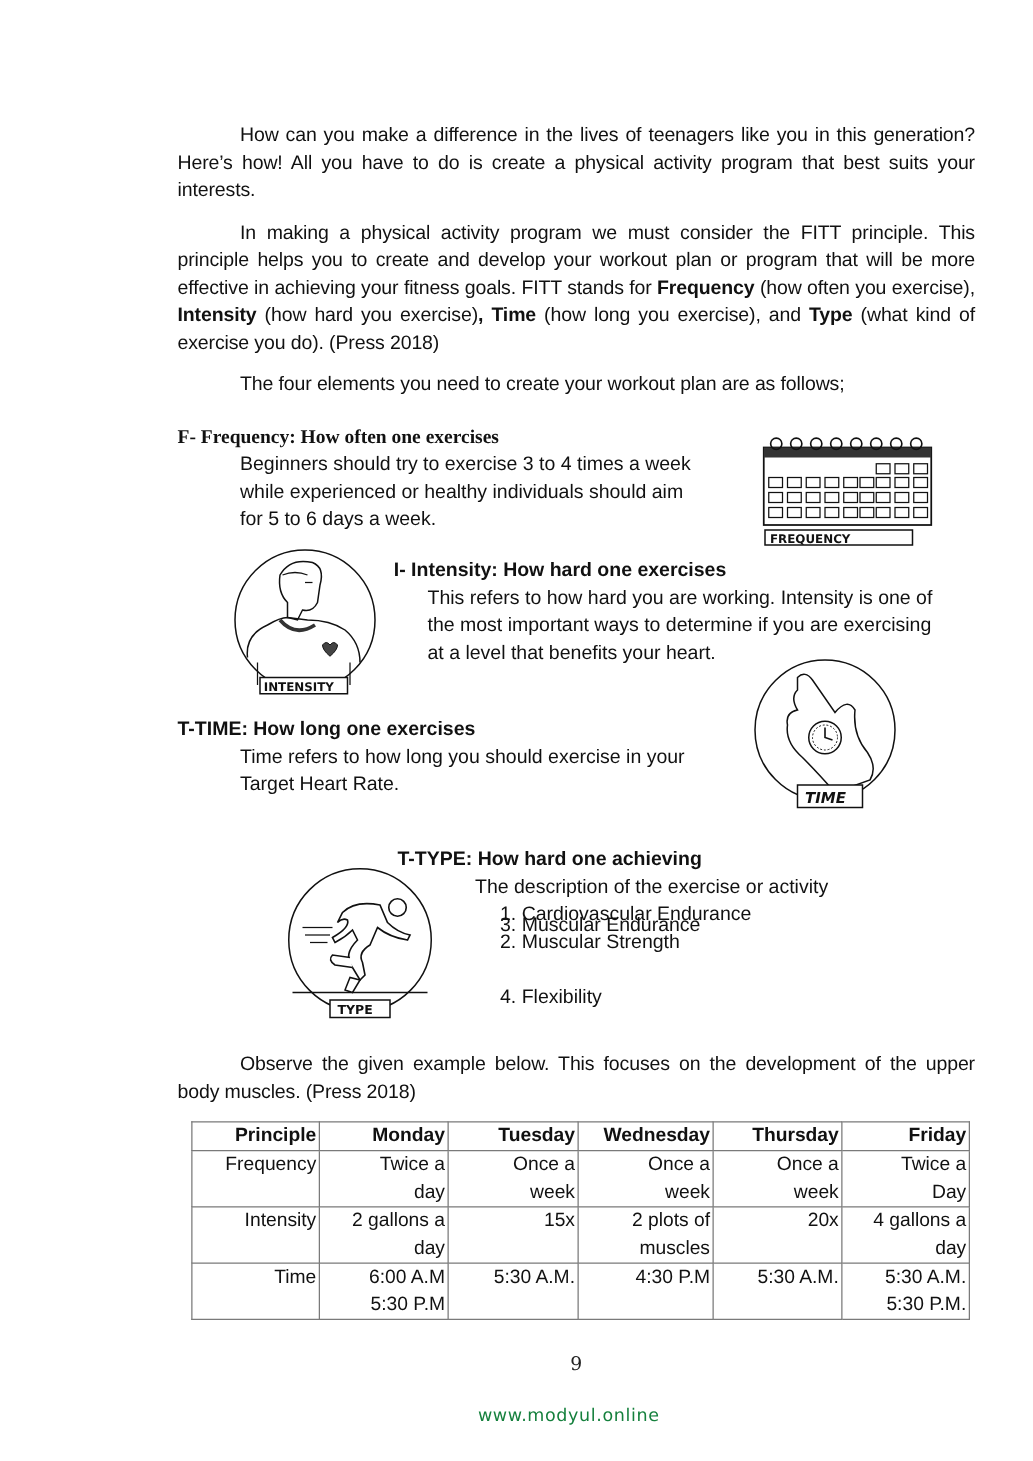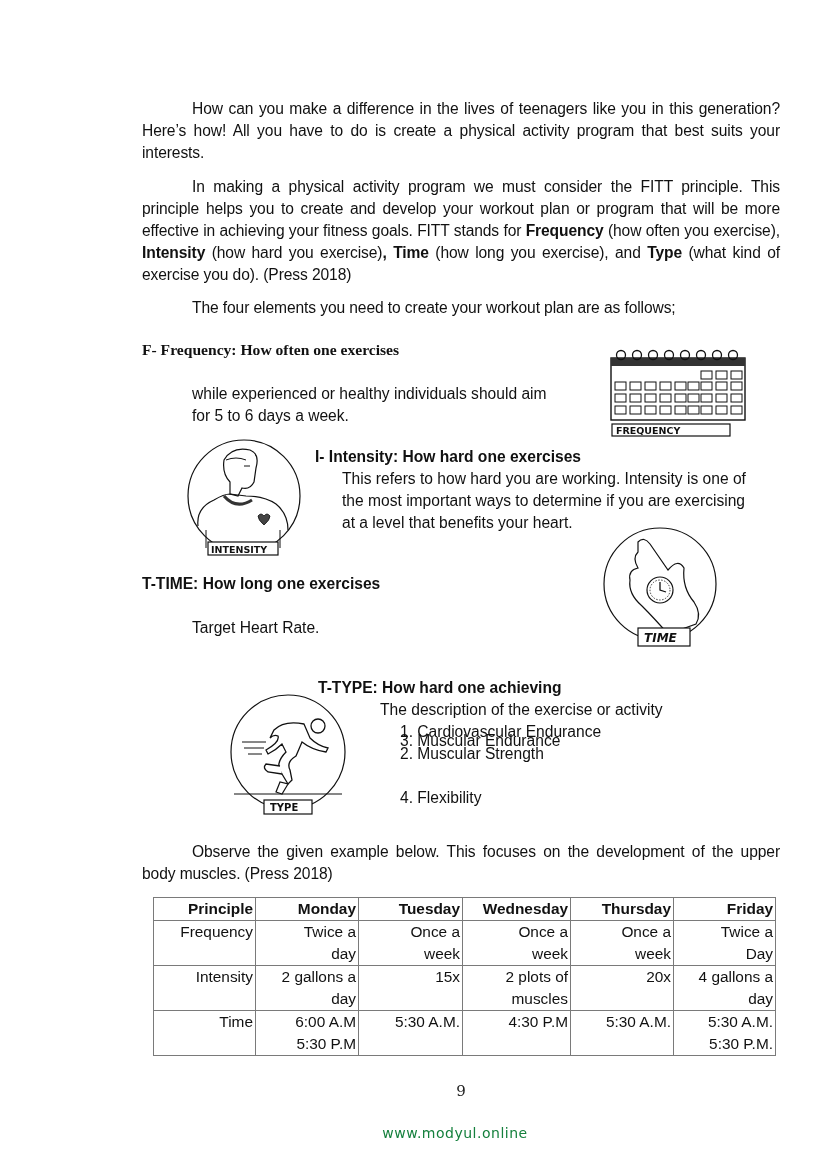--- a/index.html
+++ b/index.html
@@ -60,20 +60,21 @@
 
   <div class="para" style="top:176px;">
     <span class="indent"></span><span>In making a physical activity program we must consider the FITT principle. This principle helps you to create and develop your workout plan or program that will be more effective in achieving your fitness goals. FITT stands for </span><b>Frequency</b><span> (how often you exercise), </span><b>Intensity</b><span> (how hard you exercise)</span><b>,</b> <b>Time</b><span> (how long you exercise), and </span><b>Type</b><span> (what kind of exercise you do). (Press 2018)</span>
   </div>
 
   <div class="para" style="top:297px;">
     <span class="indent"></span><span>The four elements you need to create your workout plan are as follows;</span>
   </div>
 
   <div class="heading" style="left:100px; top:339px;font-family:Liberation Serif, serif;">F- Frequency: How often one exercises</div>
+  <div class="body-text" style="left:150px; top:361px;">Beginners should try to exercise 3 to 4 times a week</div>
   <div class="body-text" style="left:150px; top:383px;">while experienced or healthy individuals should aim</div>
   <div class="body-text" style="left:150px; top:405px;">for 5 to 6 days a week.</div>
 
   <svg style="left:565px; top:344px;" width="145" height="95">
     <rect x="4" y="14" width="134" height="62" fill="#fff" stroke="#111" stroke-width="1.4"></rect>
     <rect x="4" y="14" width="134" height="8" fill="#333"></rect>
     <g fill="none" stroke="#111" stroke-width="1.3">
       <circle cx="14" cy="11" r="4.5"></circle>
         <circle cx="30" cy="11" r="4.5"></circle>
         <circle cx="46" cy="11" r="4.5"></circle>
@@ -131,20 +132,21 @@
     <rect x="24" y="104" width="70" height="13" fill="#fff" stroke="#111" stroke-width="1.2"></rect>
     <text class="ill-label" x="27" y="114.5" font-size="9.5">INTENSITY</text>
   </svg>
 
   <div class="heading" style="left:273px; top:446px;">I- Intensity: How hard one exercises</div>
   <div class="body-text" style="left:300px; top:490px;">the most important ways to determine if you are exercising</div>
   <div class="body-text" style="left:300px; top:468px;">This refers to how hard you are working. Intensity is one of</div>
   <div class="body-text" style="left:300px; top:512px;">at a level that benefits your heart.</div>
 
   <div class="heading" style="left:100px; top:573px;">T-TIME: How long one exercises</div>
+  <div class="body-text" style="left:150px; top:595px;">Time refers to how long you should exercise in your</div>
   <div class="body-text" style="left:150px; top:617px;">Target Heart Rate.</div>
 
   <svg style="left:556px; top:528px;" width="130" height="125">
     <circle cx="62" cy="56" r="56" fill="#fff" stroke="#111" stroke-width="1.2"></circle>
     <path d="M40 14 Q46 8 52 16 L70 42 Q80 30 86 40 Q84 60 96 74 Q104 86 98 96 L70 106 Q56 90 44 78 Q30 66 32 52 Q30 42 40 40 Q34 30 40 24 Z" fill="#fff" stroke="#111" stroke-width="1.2"></path>
     <circle cx="62" cy="62" r="13" fill="#fff" stroke="#111" stroke-width="1.2"></circle>
     <circle cx="62" cy="62" r="10" fill="none" stroke="#111" stroke-width="0.8" stroke-dasharray="1.5 1.5"></circle>
     <path d="M62 54 L62 62 L68 64" fill="none" stroke="#111" stroke-width="1.3"></path>
     <rect x="40" y="100" width="52" height="18" fill="#fff" stroke="#111" stroke-width="1.2"></rect>
     <text class="ill-label" x="46" y="114" font-size="12" font-style="italic" font-weight="normal">TIME</text>

